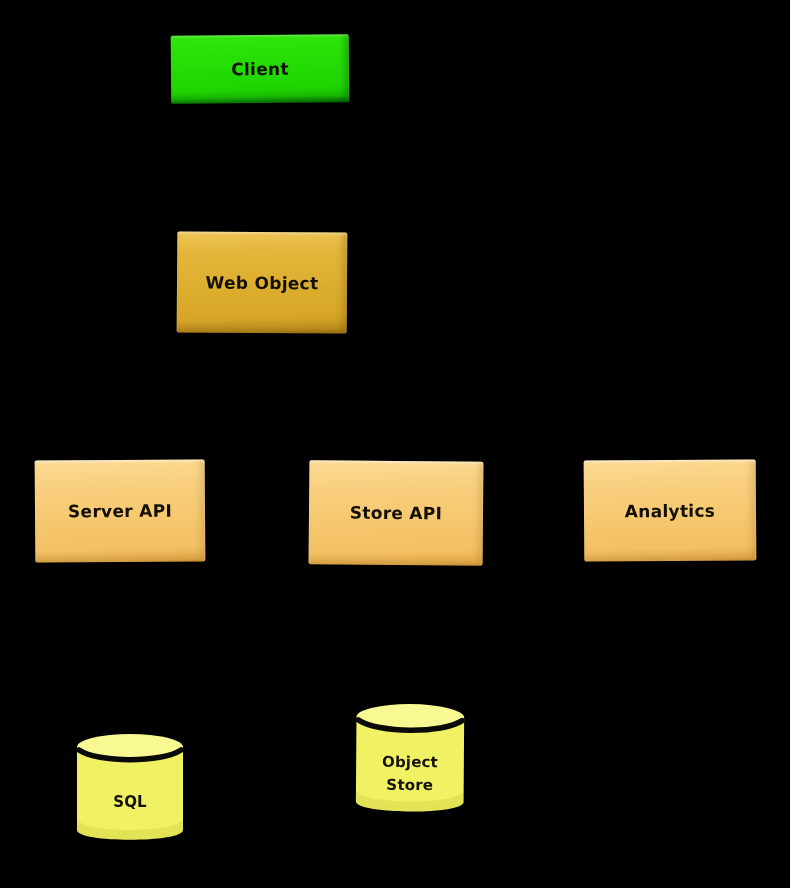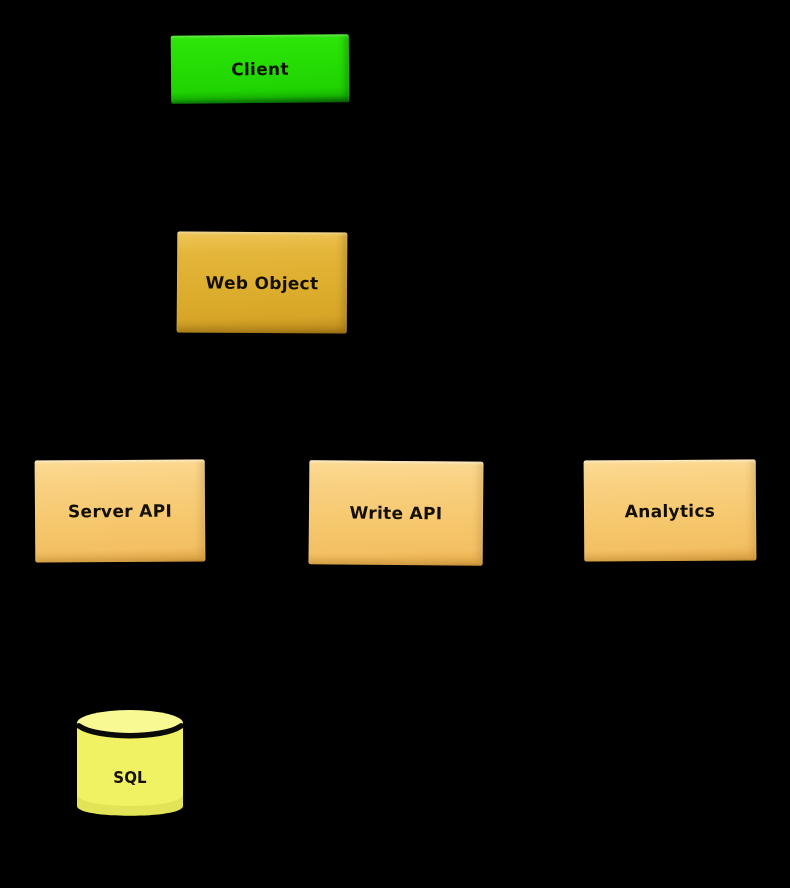--- a/index.html
+++ b/index.html
@@ -47,21 +47,21 @@
     box-shadow: inset 0 2px 2px rgba(255,255,255,0.45), inset -4px -4px 7px rgba(90,55,0,0.18);
   }
   .box-write-api  { left: 35px;  top: 460px; width: 170px; height: 102px; transform: rotate(-0.4deg); }
   .box-read-api   { left: 309px; top: 461px; width: 174px; height: 104px; transform: rotate(0.5deg); }
   .box-analytics  { left: 584px; top: 460px; width: 172px; height: 101px; transform: rotate(-0.4deg); }
 
   
   .cyl {
     position: absolute;
   }
-  .cyl-sql          { left: 74px;  top: 706px; width: 112px; height: 124px; }
+  .cyl-sql          { left: 74px;  top: 730px; width: 112px; height: 124px; }
   .cyl-object-store { left: 353px; top: 700px; width: 114px; height: 126px; transform: rotate(0.4deg); }
   .cyl svg {
     position: absolute;
     left: 0; top: 0;
     width: 100%; height: 100%;
     display: block;
   }
   .cyl-body { fill: #f0f163; }
   .cyl-body-shade { fill: rgba(120,110,0,0.10); }
   .cyl-top  { fill: #f8f992; }
@@ -93,33 +93,44 @@
 
   <div class="box box-web-server">
     <span class="label">Web Object</span>
   </div>
 
   <div class="box box-tan box-write-api">
     <span class="label">Server API</span>
   </div>
 
   <div class="box box-tan box-read-api">
-    <span class="label">Write API</span>
+    <span class="label">Store API</span>
   </div>
 
   <div class="box box-tan box-analytics">
     <span class="label">Analytics</span>
   </div>
 
   <div class="cyl cyl-sql">
     <svg viewBox="0 0 112 124" aria-hidden="true">
       <path class="cyl-body" d="M3 17 L3 100 C3 113 109 113 109 100 L109 17 C109 30 3 30 3 17 Z"></path>
       <path class="cyl-body-shade" d="M3 88 C3 104 109 104 109 88 L109 100 C109 113 3 113 3 100 Z"></path>
       <ellipse class="cyl-top" cx="56" cy="17" rx="53" ry="13"></ellipse>
       <path class="cyl-band" d="M5 20 C24 33 88 33 107 20"></path>
     </svg>
     <div class="label">
       <span>SQL</span>
     </div>
   </div>
 
+  <div class="cyl cyl-object-store">
+    <svg viewBox="0 0 112 124" aria-hidden="true">
+      <path class="cyl-body" d="M3 17 L3 100 C3 113 109 113 109 100 L109 17 C109 30 3 30 3 17 Z"></path>
+      <path class="cyl-body-shade" d="M3 88 C3 104 109 104 109 88 L109 100 C109 113 3 113 3 100 Z"></path>
+      <ellipse class="cyl-top" cx="56" cy="17" rx="53" ry="13"></ellipse>
+      <path class="cyl-band" d="M5 20 C24 33 88 33 107 20"></path>
+    </svg>
+    <div class="label">
+      <span>Object Store</span>
+    </div>
+  </div>
 
 </div>
 
 </body></html>

